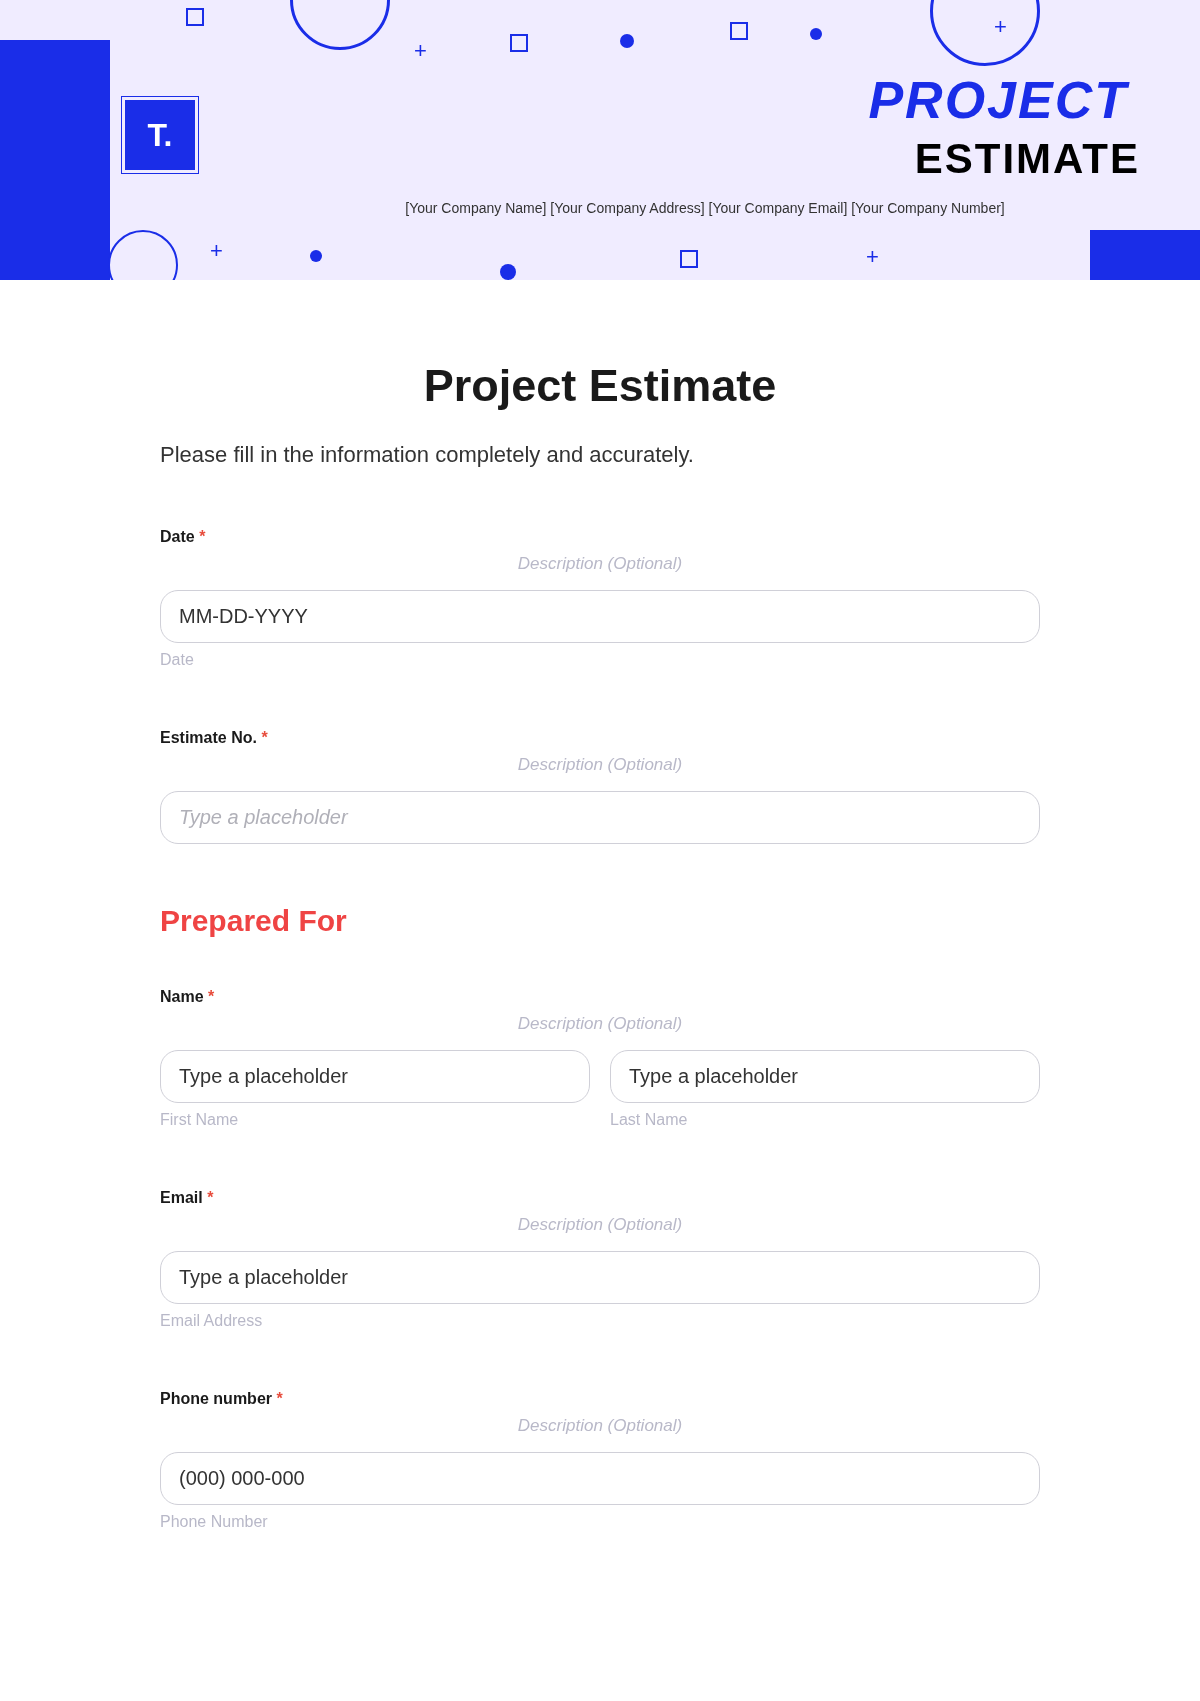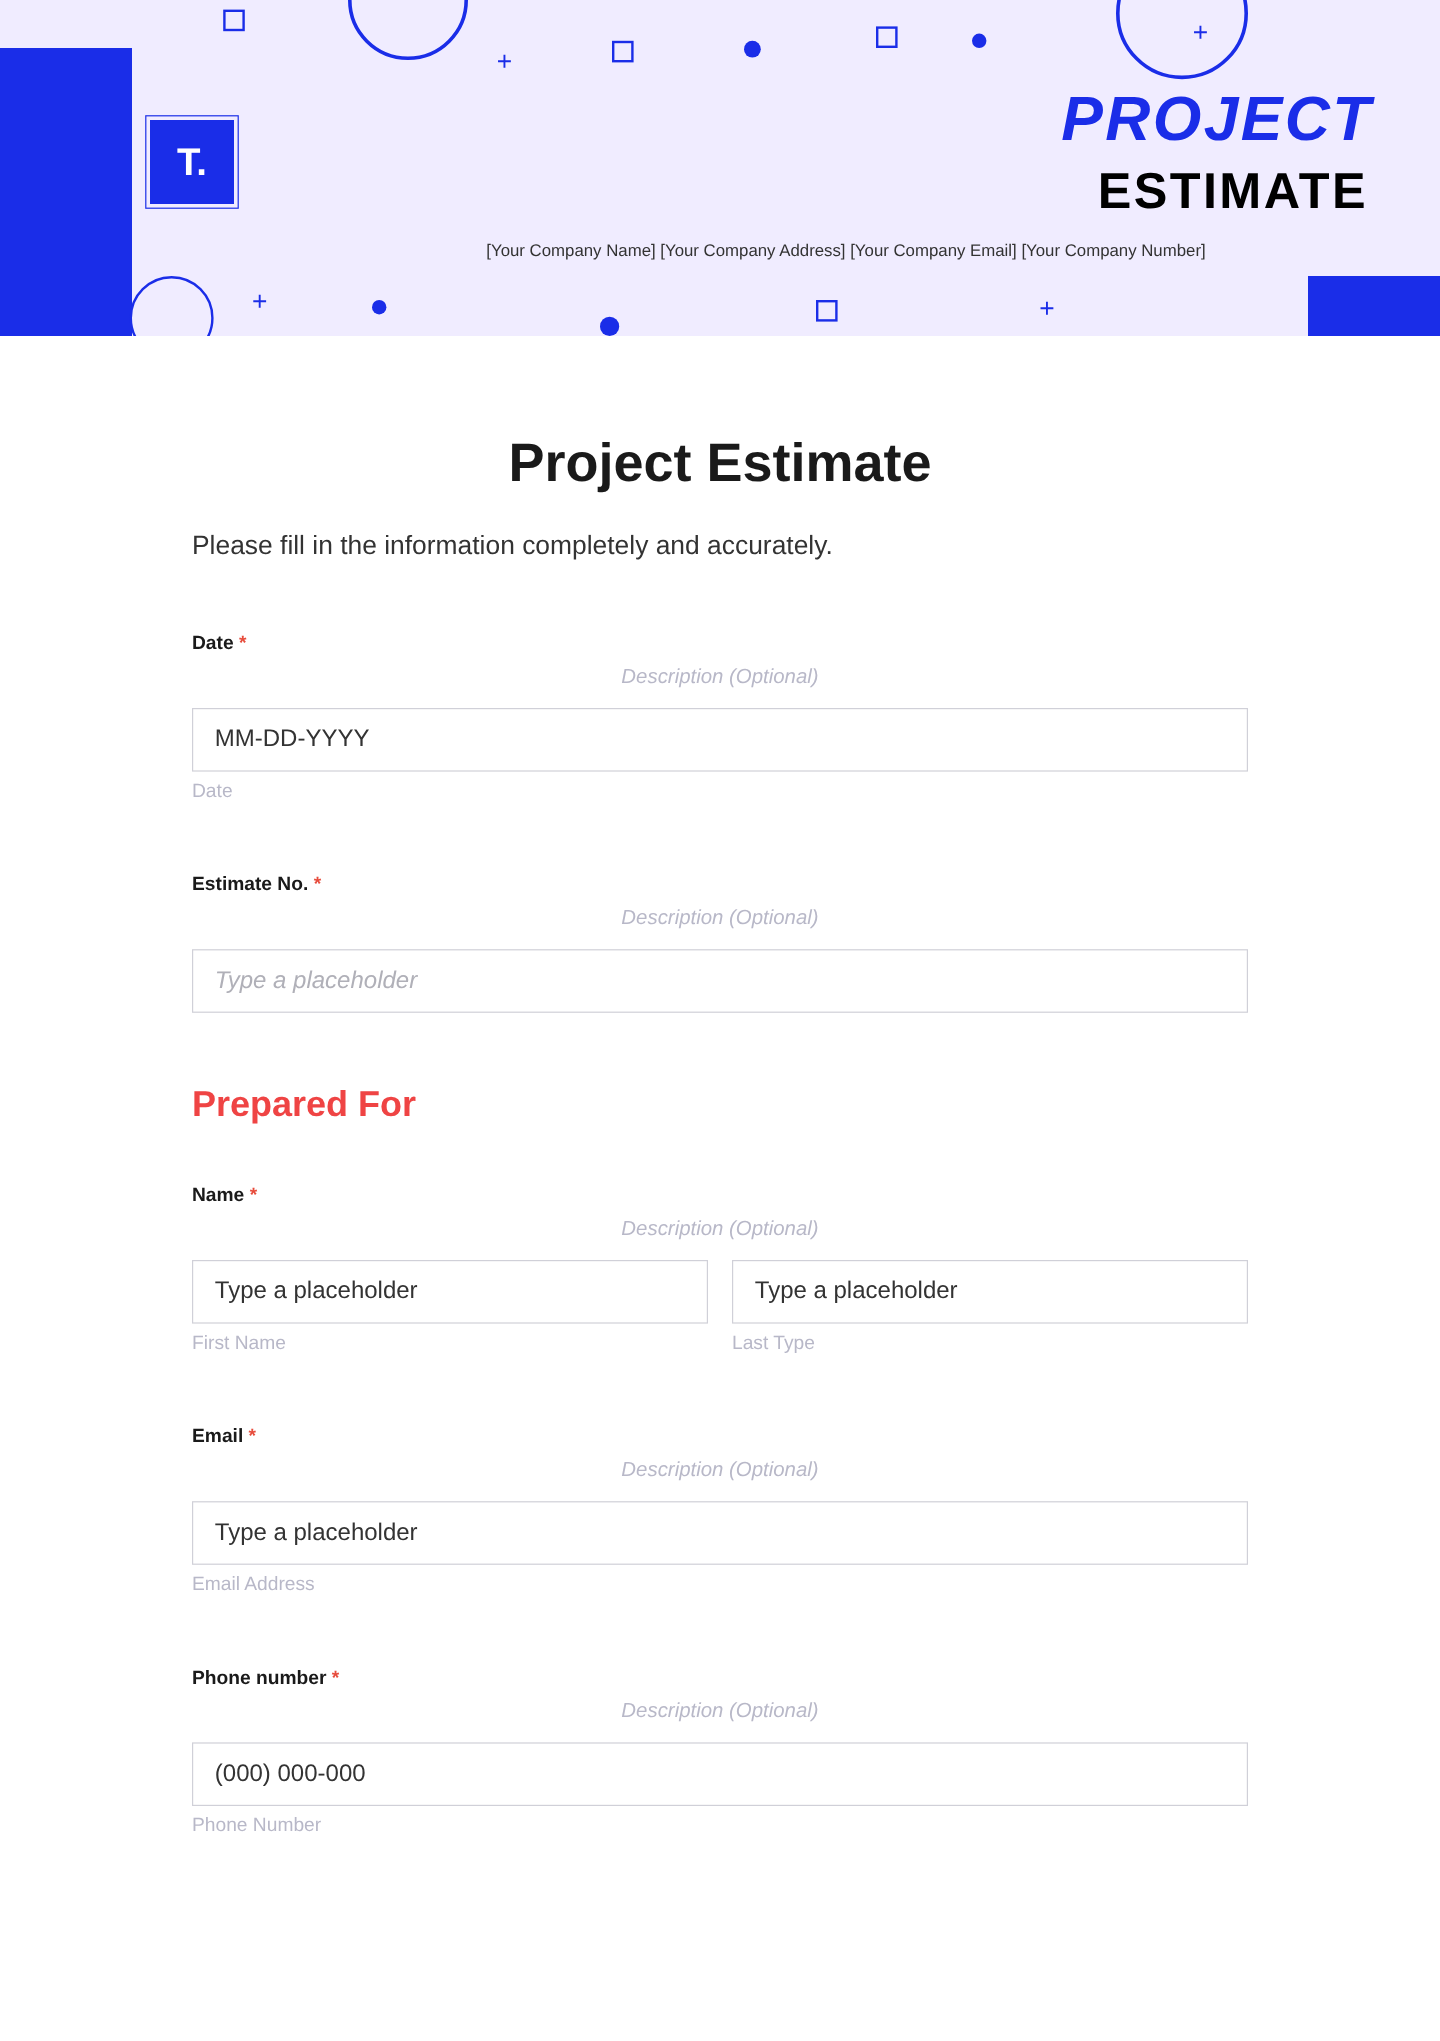--- a/index.html
+++ b/index.html
@@ -46,21 +46,21 @@
       outline-offset: 3px;
       display: flex;
       align-items: center;
       justify-content: center;
       color: white;
       font-size: 32px;
       font-weight: bold;
     }
     .title-project {
       position: absolute;
-      right: 56px;
+      right: 72px;
       top: 70px;
       font-size: 52px;
       font-weight: 900;
       font-style: italic;
       color: #1a2de8;
       letter-spacing: 2px;
     }
     .title-estimate {
       position: absolute;
       right: 60px;
@@ -136,21 +136,21 @@
       font-style: italic;
       color: #b8b8c8;
       margin-bottom: 16px;
       text-align: center;
     }
     .field-input {
       width: 100%;
       padding: 14px 18px;
       font-size: 20px;
       border: 1px solid #d0d0d8;
-      border-radius: 0;
+      border-radius: 18px;
       color: #333;
       background: #fff;
     }
     .field-input::placeholder {
       color: #b0b0b8;
       font-style: italic;
     }
     .field-input.dark-text {
       color: #222;
     }
@@ -236,21 +236,21 @@
       <span class="required">*</span>
     </div>
     <div class="field-description">Description (Optional)</div>
     <div class="name-row">
       <div class="name-col">
         <input type="text" class="field-input dark-text" style="font-style: normal; color: rgb(51, 51, 51);" placeholder="Type a placeholder">
         <div class="field-sublabel">First Name</div>
       </div>
       <div class="name-col">
         <input type="text" class="field-input dark-text" style="font-style: normal; color: rgb(51, 51, 51);" placeholder="Type a placeholder">
-        <div class="field-sublabel">Last Type</div>
+        <div class="field-sublabel">Last Name</div>
       </div>
     </div>
   </div>
 
   <div class="form-field">
     <div class="field-label">
       <span>Email</span>
       <span class="required">*</span>
     </div>
     <div class="field-description">Description (Optional)</div>

